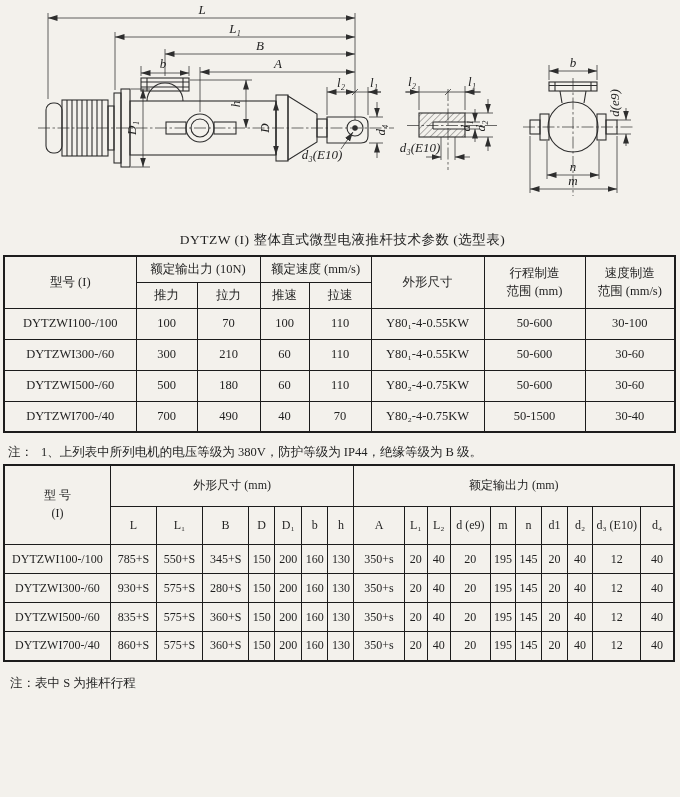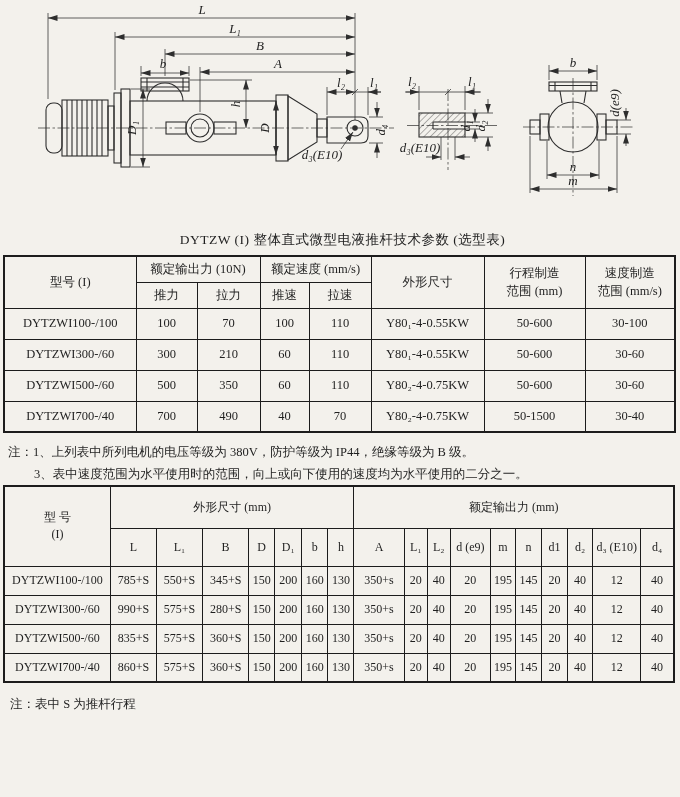--- a/index.html
+++ b/index.html
@@ -42,21 +42,21 @@
   #table2 .grp-row { height:42px; }
   #table2 .col-row { height:38px; }
   #table2 tbody tr { height:29px; }
   .two-line span { display:block; line-height:1.45; }
   
   .notes { margin:9px 10px 0 8px; font-size:12.5px; line-height:21.5px; }
   .note-line { display:flex; }
   .note-prefix { white-space:nowrap; }
   .note-line.cont { padding-left:26px; }
   .note-text { display:block; padding-left:24px; text-indent:-24px; }
-  .note-line.first .note-text { padding-left:0; text-indent:0; }
+  .note-line.first .note-text { padding-left:0; text-indent:0;margin-left:8px; }
   .bottom-note { margin:13px 0 0 10px; font-size:12.5px; display:flex; }
 </style>
 </head>
 <body>
 
 <div class="page">
 
   <svg class="drawing" viewBox="0 0 680 215">
     <defs>
       <marker id="arr" markerUnits="userSpaceOnUse" markerWidth="11" markerHeight="8" refX="9.5" refY="3" orient="auto-start-reverse">
@@ -238,21 +238,21 @@
         <td>210</td>
         <td>60</td>
         <td>110</td>
         <td>Y80₁-4-0.55KW</td>
         <td>50-600</td>
         <td>30-60</td>
       </tr>
       <tr>
         <td>DYTZWI500-/60</td>
         <td>500</td>
-        <td>350</td>
+        <td>180</td>
         <td>60</td>
         <td>110</td>
         <td>Y80₂-4-0.75KW</td>
         <td>50-600</td>
         <td>30-60</td>
       </tr>
       <tr>
         <td>DYTZWI700-/40</td>
         <td>700</td>
         <td>490</td>
@@ -262,23 +262,20 @@
         <td>50-1500</td>
         <td>30-40</td>
       </tr>
     </tbody>
   </table>
 
   <div class="notes">
     <div class="note-line first">
       <span class="note-prefix">注：</span>
       <span class="note-text">1、上列表中所列电机的电压等级为 380V，防护等级为 IP44，绝缘等级为 B 级。</span>
-    </div>
-    <div class="note-line cont">
-      <span class="note-text">3、表中速度范围为水平使用时的范围，向上或向下使用的速度均为水平使用的二分之一。</span>
     </div>
   </div>
 
 
   <table class="spec" id="table2">
     <colgroup>
       <col style="width:106px">
         <col style="width:46px">
         <col style="width:46px">
         <col style="width:46px">
@@ -342,21 +339,21 @@
         <td>20</td>
         <td>195</td>
         <td>145</td>
         <td>20</td>
         <td>40</td>
         <td>12</td>
         <td>40</td>
       </tr>
       <tr>
         <td>DYTZWI300-/60</td>
-        <td>990+S</td>
+        <td>930+S</td>
         <td>575+S</td>
         <td>280+S</td>
         <td>150</td>
         <td>200</td>
         <td>160</td>
         <td>130</td>
         <td>350+s</td>
         <td>20</td>
         <td>40</td>
         <td>20</td>

